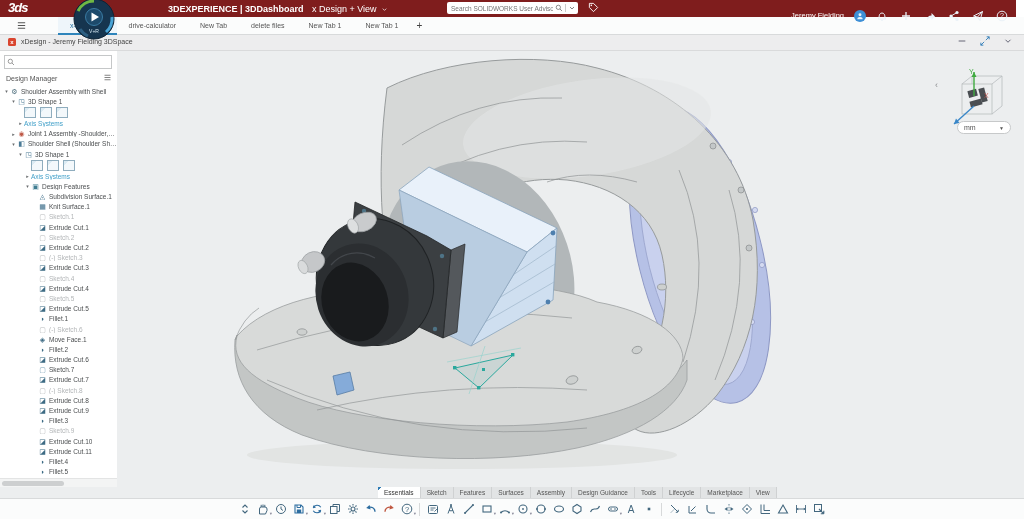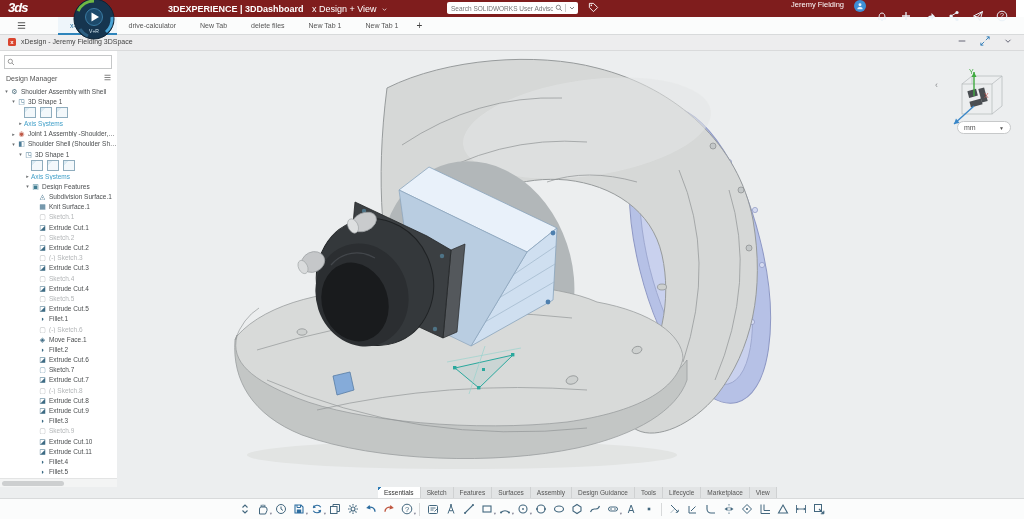--- a/index.html
+++ b/index.html
@@ -13,21 +13,21 @@
   #context{position:absolute;left:312px;top:4px;font-size:9px;white-space:nowrap;display:flex;gap:4px;align-items:center}
   #context svg{width:7px;height:7px}
   #searchbox{position:absolute;left:447px;top:2px;width:131px;height:12px;background:#fff;border-radius:2px;
              display:flex;align-items:center;color:#555}
   #searchbox input{flex:1;border:0;outline:0;background:transparent;font-size:6.5px;padding:0 0 0 4px;color:#444;
                    font-family:"Liberation Sans",sans-serif}
   #searchbox .sdiv{width:1px;height:8px;background:#ccc}
   #searchbox svg{width:8px;height:8px;margin:0 2px;color:#666}
   #tagbtn{position:absolute;left:588px;top:2px;width:13px;height:13px;color:#fff}
   #tagbtn svg{width:11px;height:11px}
-  #tb-right{position:absolute;right:8px;top:0;height:31px;display:flex;gap:10px}
+  #tb-right{position:absolute;right:8px;top:0;height:31px;display:flex;align-items:center;gap:10px}
   #username{font-size:7.5px}
   #avatar{width:12px;height:12px;border-radius:50%;background:#3d8fd6;display:flex;align-items:center;justify-content:center}
   #avatar svg{width:8px;height:8px;color:#e8f2fb}
   .tb-ic{width:12px;height:12px;color:#eaf2f8}
   .tb-ic svg{width:12px;height:12px}
   
   #tabsrow{position:absolute;top:17px;left:0;right:0;height:17px;background:#fbfcfc;border-bottom:1px solid #d8dadb;z-index:20}
   #burger{position:absolute;left:16px;top:3px;width:11px;height:11px;color:#555}
   #burger svg{width:11px;height:11px}
   #tabs-list{position:absolute;left:58px;top:0;height:17px;display:flex}

